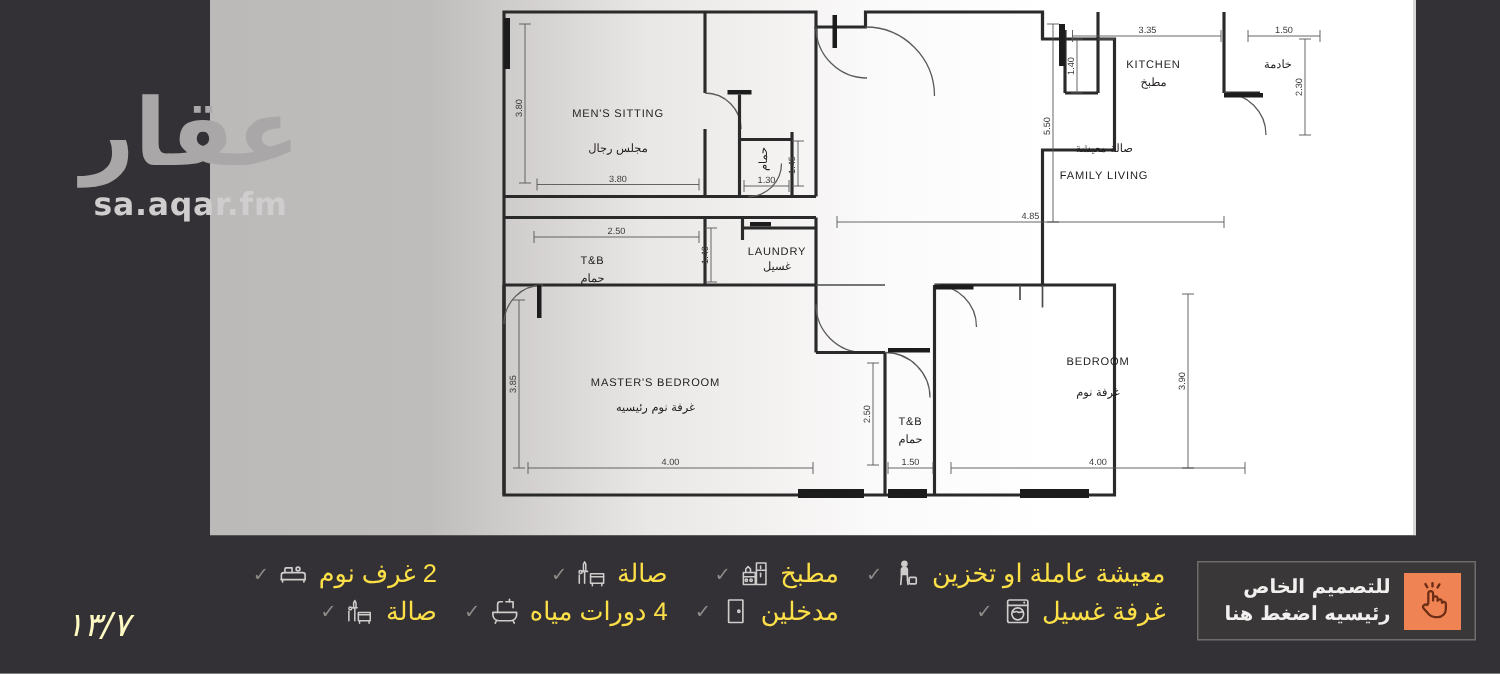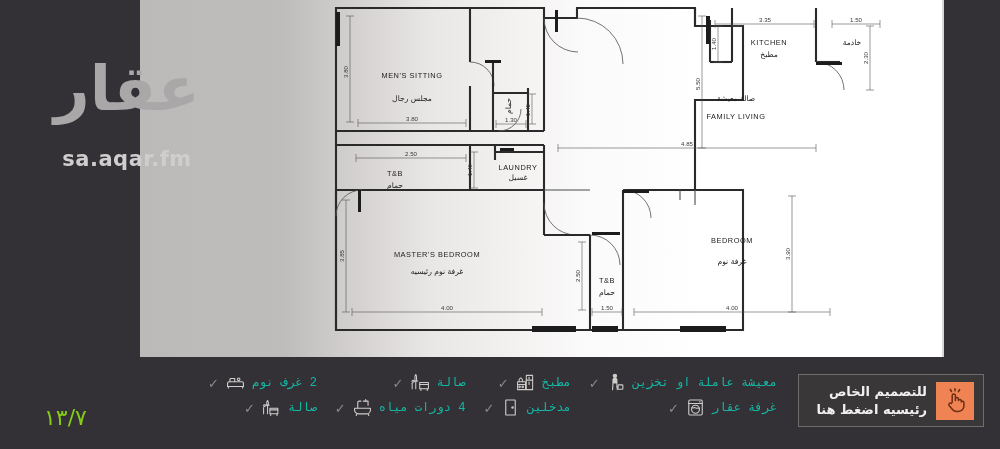--- a/index.html
+++ b/index.html
@@ -39,21 +39,21 @@
     position:absolute; left:42px; top:55px; width:170px; height:115px;
     text-align:center; user-select:none; z-index:5;
   }
   #watermark .wm-logo{
     font-size:62px; line-height:68px; font-weight:bold;
     color:#a9a7a7; letter-spacing:-1px;
     font-family:"DejaVu Sans","Liberation Sans",sans-serif;
     direction:rtl;
   }
   #watermark .wm-url{
-    margin-top:24px; font-size:21px; font-weight:bold;
+    margin-top:1px; font-size:21px; font-weight:bold;
     color:#cfcdcd; letter-spacing:0.5px;
   }
 
   
   #floorplan-drawing{
     position:absolute; left:0; top:0; width:804px; height:357px; z-index:3;
   }
   #floorplan-drawing svg{ display:block; }
 
   .wall{ fill:none; stroke:#2a2a2a; stroke-width:2.1; }
@@ -89,22 +89,22 @@
   }
   .feature-col{
     display:flex; flex-direction:column; gap:6px;
     padding:8px 9px 0 9px;
   }
   .feature-item{
     display:flex; flex-direction:row; align-items:center; gap:7px;
     direction:rtl; white-space:nowrap;
   }
   .feature-label{
-    font-size:12px; color:#14b8a6; line-height:18px;
-    font-family:Liberation Mono, monospace;
+    font-size:17px; color:#fde047; line-height:18px;
+    font-family:Liberation Sans, sans-serif;
   }
   .feature-icon{
     width:19px; height:19px; flex:0 0 19px;
     display:flex; align-items:center; justify-content:center;
   }
   .feature-icon svg{ display:block; }
   .feature-check{
     font-size:13px; color:#8d8a88; line-height:14px;
     flex:0 0 auto; transform:translateY(1px);
   }
@@ -127,22 +127,23 @@
   #cta-icon-box{
     width:38px; height:38px; background:#ef8354;
     display:flex; align-items:center; justify-content:center;
     flex:0 0 38px;
   }
 
   
   #page-counter{
     position:absolute; left:44px; top:48px;
     font-family:"DejaVu Sans",sans-serif;
-    font-size:22px; color:#84cc16; letter-spacing:1px;
+    font-size:22px; color:#fef9c3; letter-spacing:1px;
     direction:rtl;
+    font-style:italic;
   }
 </style>
 </head>
 <body>
 
 <div id="viewer-stage">
 
   <div id="plan-sheet">
 
     <div id="floorplan-drawing">
@@ -417,21 +418,21 @@
               <path d="M10 5.8c-2 0-3.2 1.2-3.2 3v4.4h6.4V8.8c0-1.8-1.2-3-3.2-3z" fill="#cfcccb" stroke="none"></path>
               <path d="M7.6 13.2 7 21"></path>
               <path d="M12.4 13.2 13 21"></path>
               <rect x="14" y="15" width="6" height="5.5" rx="0.8"></rect>
               <path d="M13.5 17.5h-1"></path>
             </svg>
           </span>
           <span class="feature-check">✓</span>
         </div>
         <div class="feature-item">
-          <span class="feature-label">غرفة عقار</span>
+          <span class="feature-label">غرفة غسيل</span>
           <span class="feature-icon">
             <svg width="19" height="19" viewBox="0 0 24 24" fill="none" stroke="#cfcccb" stroke-width="1.4" stroke-linecap="round" stroke-linejoin="round">
               <rect x="3.5" y="2.5" width="17" height="19" rx="1.5"></rect>
               <path d="M3.5 7h17"></path>
               <circle cx="17.5" cy="4.7" r="0.9" fill="#cfcccb" stroke="none"></circle>
               <circle cx="12" cy="14.2" r="5"></circle>
               <path d="M7.6 12.2c1.8 1.4 3 -1 4.4 0.4 1.4 1.4 2.6 -1 4.4 0.4"></path>
             </svg>
           </span>
           <span class="feature-check">✓</span>

